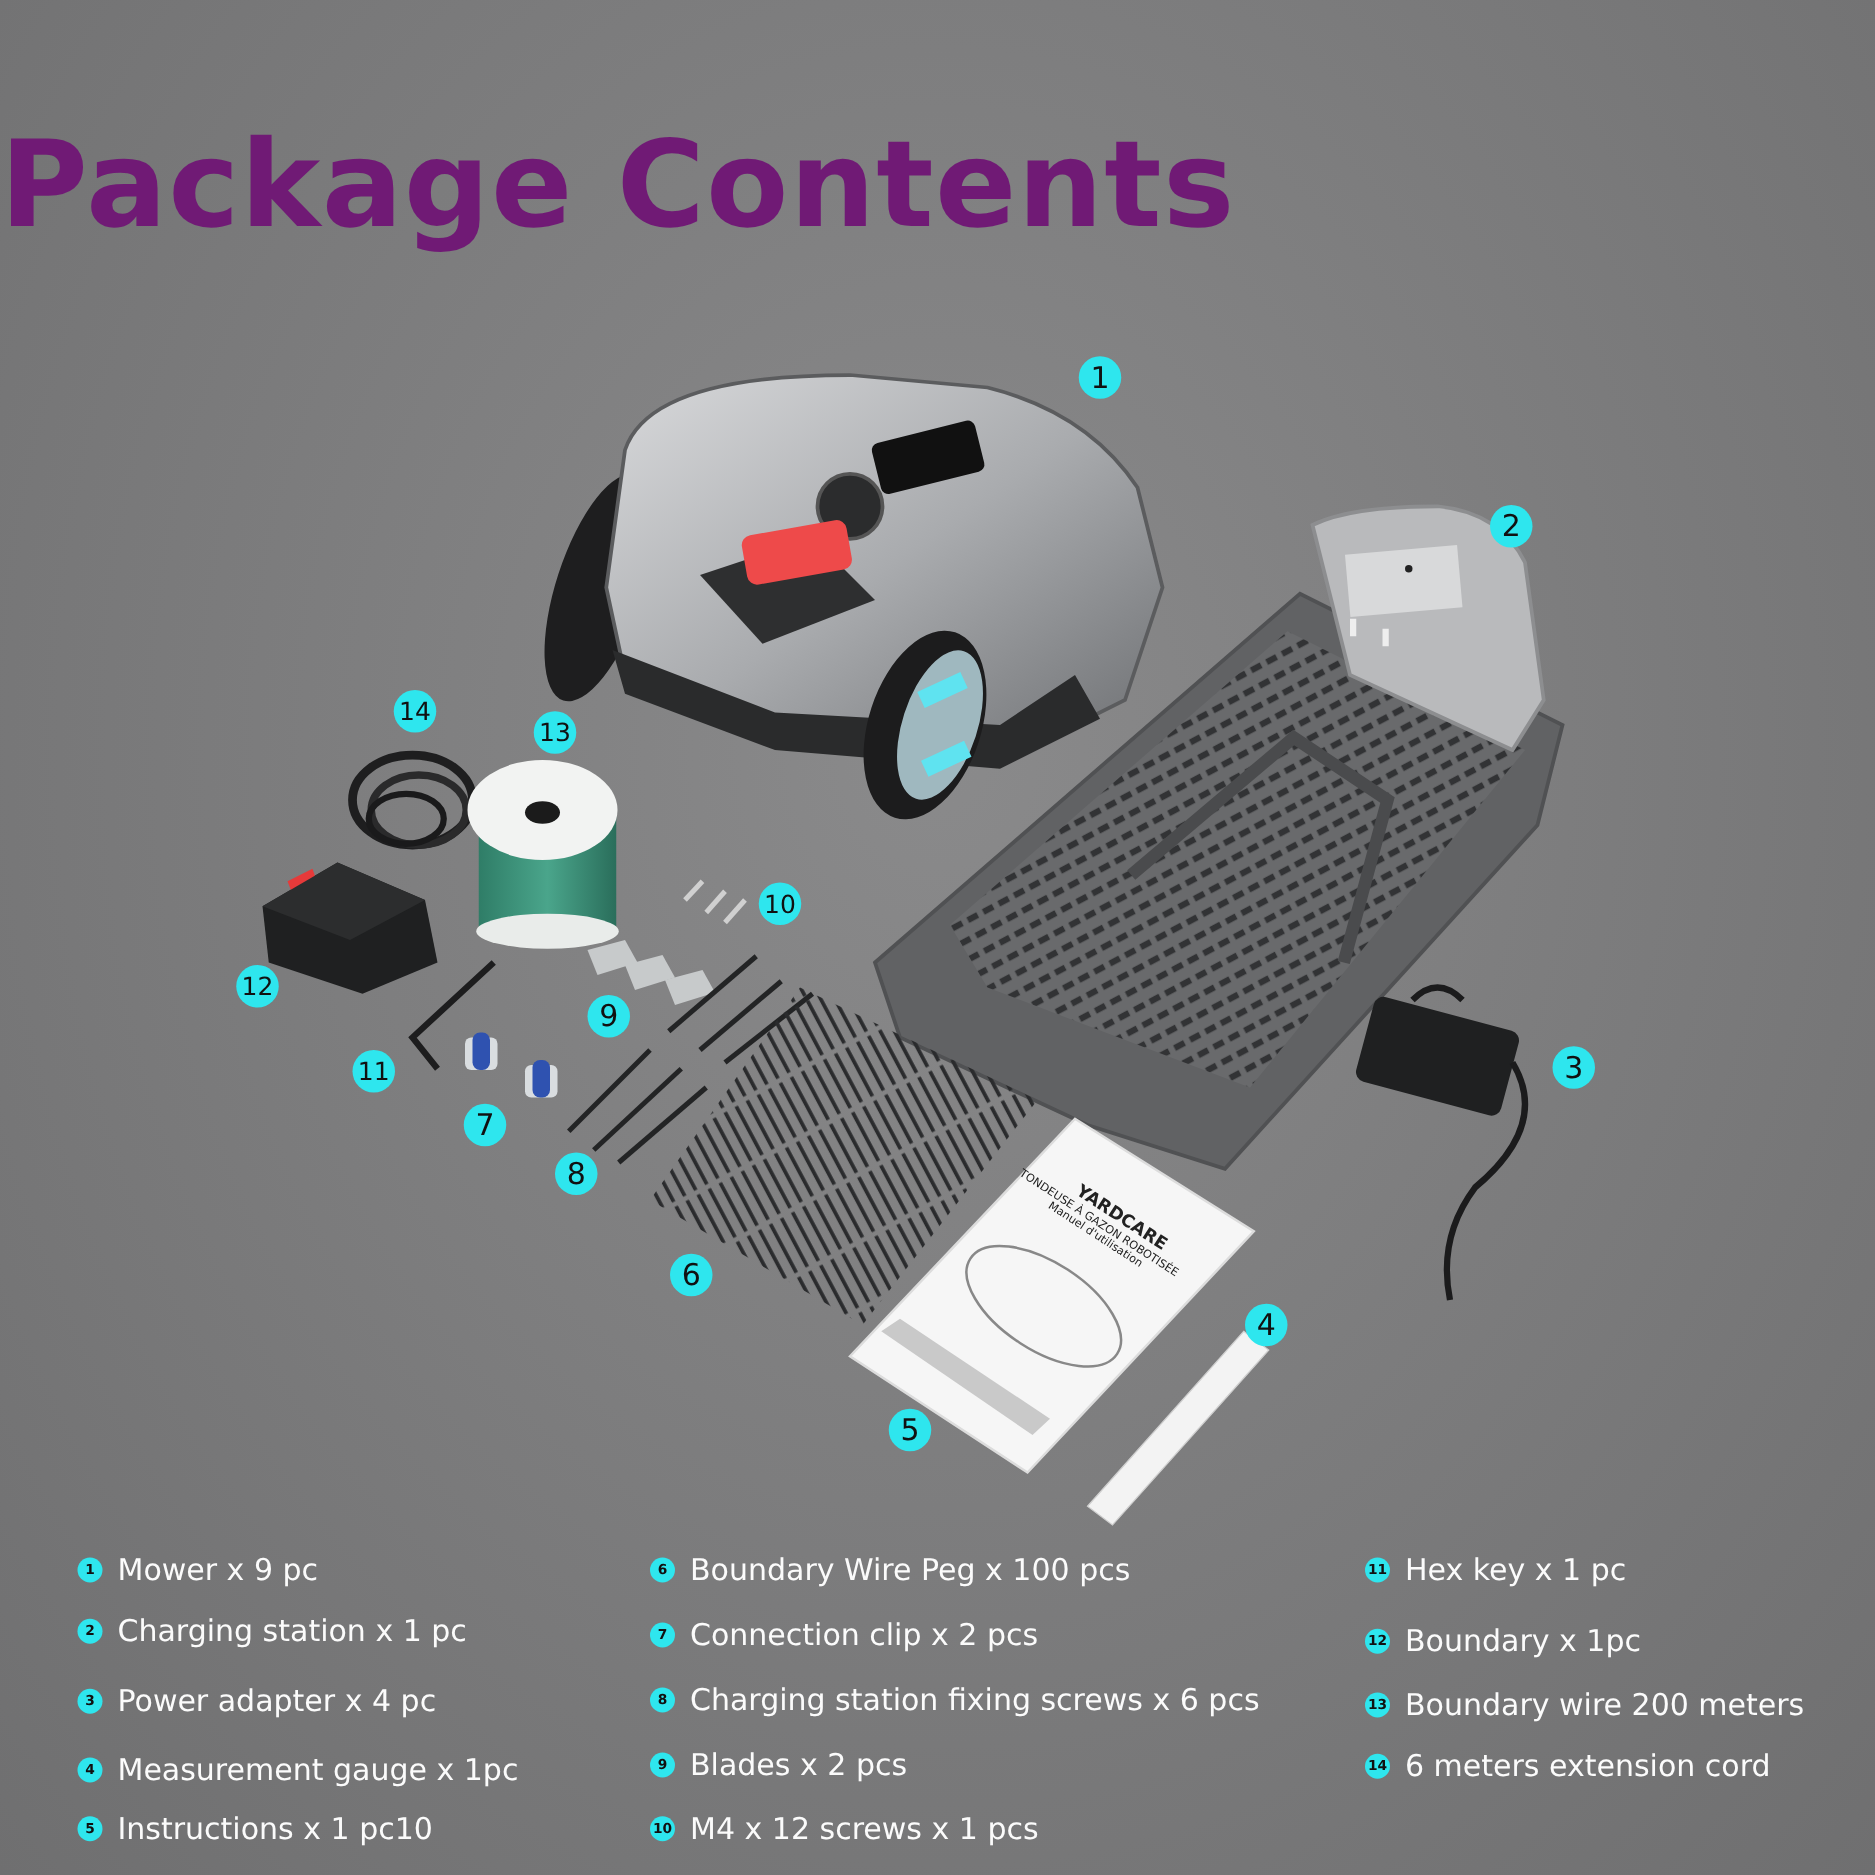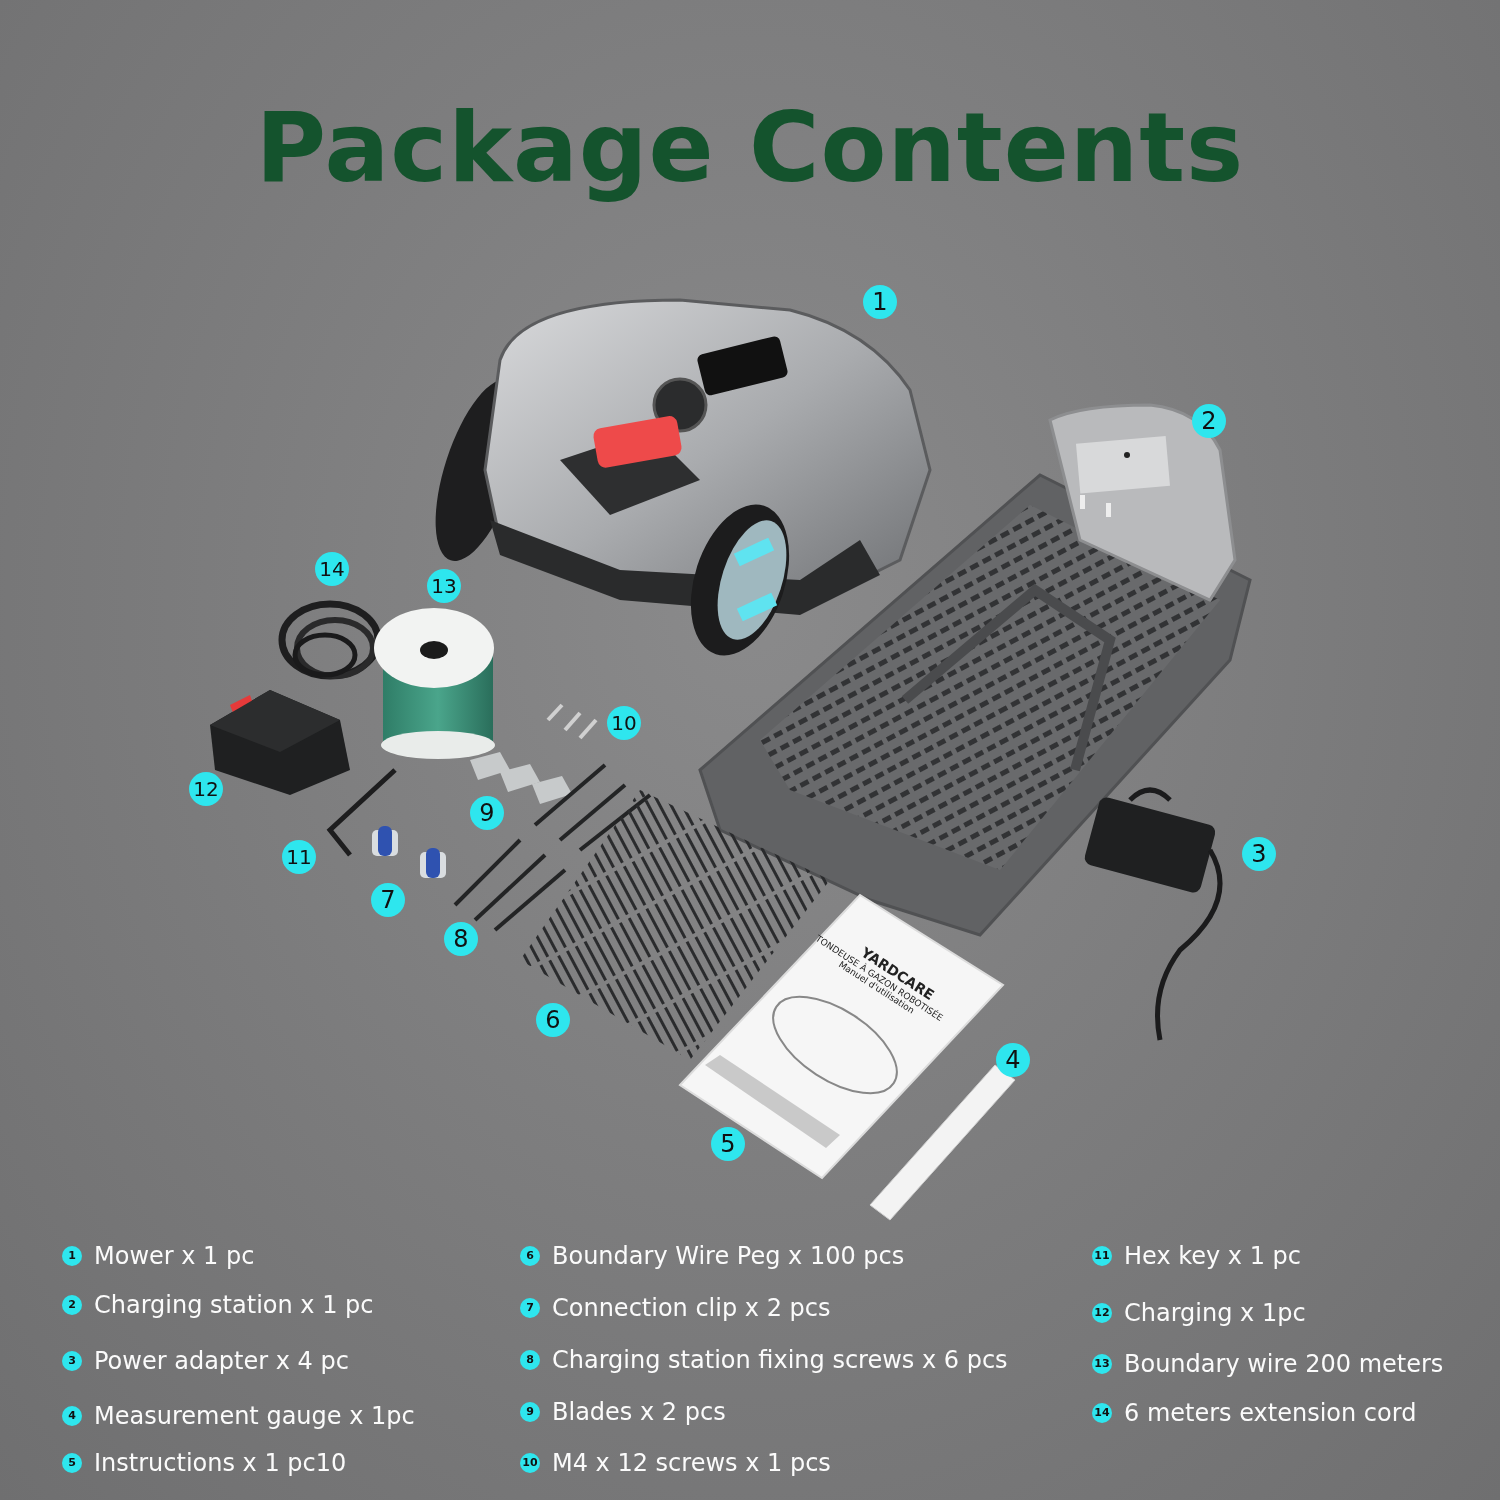--- a/index.html
+++ b/index.html
@@ -2,22 +2,22 @@
 <html><head>
 <meta charset="utf-8">
 <style>
   html, body { margin: 0; padding: 0; }
   body {
     width: 1500px; height: 1500px; overflow: hidden; position: relative;
     background: radial-gradient(ellipse at 50% 40%, #8a8a8b 0%, #7b7b7c 55%, #6f6f70 100%);
     font-family: "Liberation Sans", "DejaVu Sans", sans-serif;
   }
   .title {
-    position: absolute; left: 0; right: 0; top: 92px; text-align: center;
-    color: #14532d; font-weight: bold; font-size: 96px; letter-spacing: 1px;
+    position: absolute; left: 0; right: 0; top: 92px; 
+    color: #701a75; font-weight: bold; font-size: 96px; letter-spacing: 1px;
     font-family: "DejaVu Sans", sans-serif;
   }
   .stage { position: absolute; left: 0; top: 0; width: 1500px; height: 1230px; }
   .badge {
     position: absolute; width: 34px; height: 34px; border-radius: 50%;
     background: #2ee6ee; color: #111; font-size: 24px; line-height: 34px;
     text-align: center; font-family: "DejaVu Sans", sans-serif;
   }
   .legend {
     position: absolute; left: 0; top: 1230px; width: 1500px; height: 270px;
@@ -168,21 +168,21 @@
   <div class="badge" style="left:607px;top:706px;font-size:20px;">10</div>
   <div class="badge" style="left:282px;top:840px;font-size:20px;">11</div>
   <div class="badge" style="left:189px;top:772px;font-size:20px;">12</div>
   <div class="badge" style="left:427px;top:569px;font-size:20px;">13</div>
   <div class="badge" style="left:315px;top:552px;font-size:20px;">14</div>
 </div>
 
 <div class="legend">
   <div class="legend-item" style="left:62px;top:12px;">
     <span class="legend-dot">1</span>
-    <span>Mower x 1 pc</span>
+    <span>Mower x 9 pc</span>
   </div>
   <div class="legend-item" style="left:62px;top:61px;">
     <span class="legend-dot">2</span>
     <span>Charging station x 1 pc</span>
   </div>
   <div class="legend-item" style="left:62px;top:117px;">
     <span class="legend-dot">3</span>
     <span>Power adapter x 4 pc</span>
   </div>
   <div class="legend-item" style="left:62px;top:172px;">
@@ -214,21 +214,21 @@
     <span class="legend-dot">10</span>
     <span>M4 x 12 screws x 1 pcs</span>
   </div>
 
   <div class="legend-item" style="left:1092px;top:12px;">
     <span class="legend-dot">11</span>
     <span>Hex key x 1 pc</span>
   </div>
   <div class="legend-item" style="left:1092px;top:69px;">
     <span class="legend-dot">12</span>
-    <span>Charging x 1pc</span>
+    <span>Boundary x 1pc</span>
   </div>
   <div class="legend-item" style="left:1092px;top:120px;">
     <span class="legend-dot">13</span>
     <span>Boundary wire 200 meters</span>
   </div>
   <div class="legend-item" style="left:1092px;top:169px;">
     <span class="legend-dot">14</span>
     <span>6 meters extension cord</span>
   </div>
 </div>

